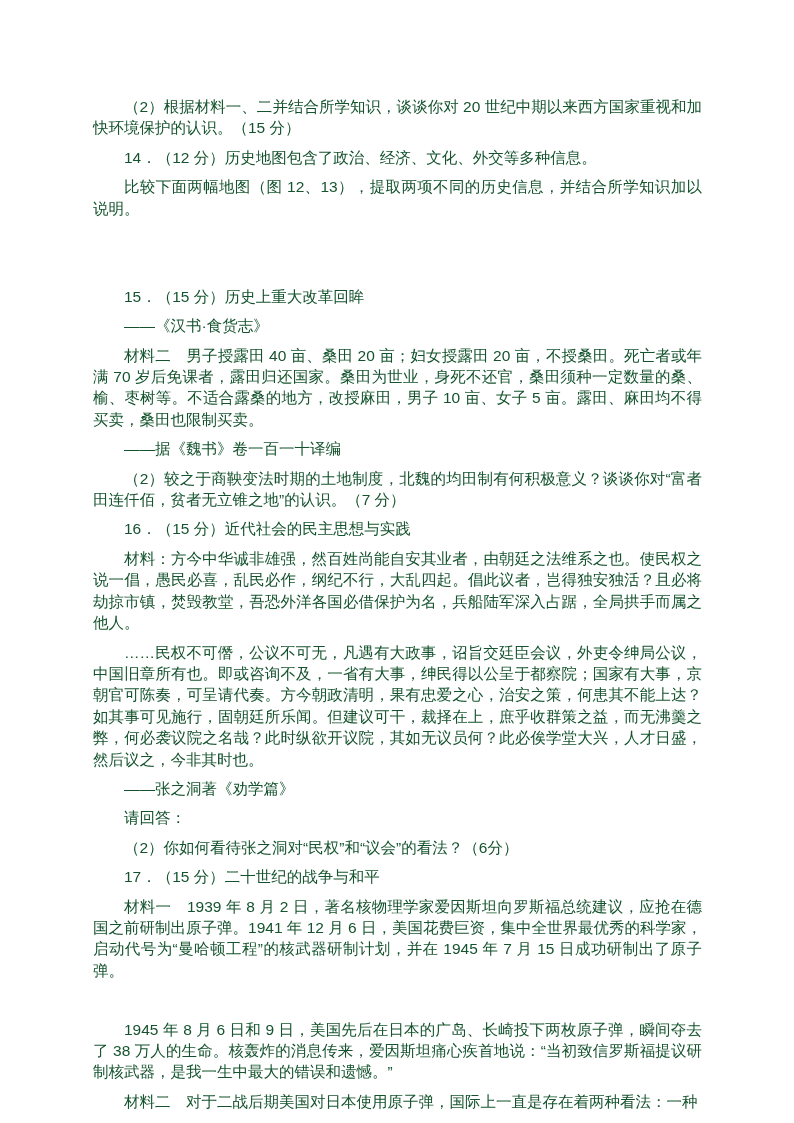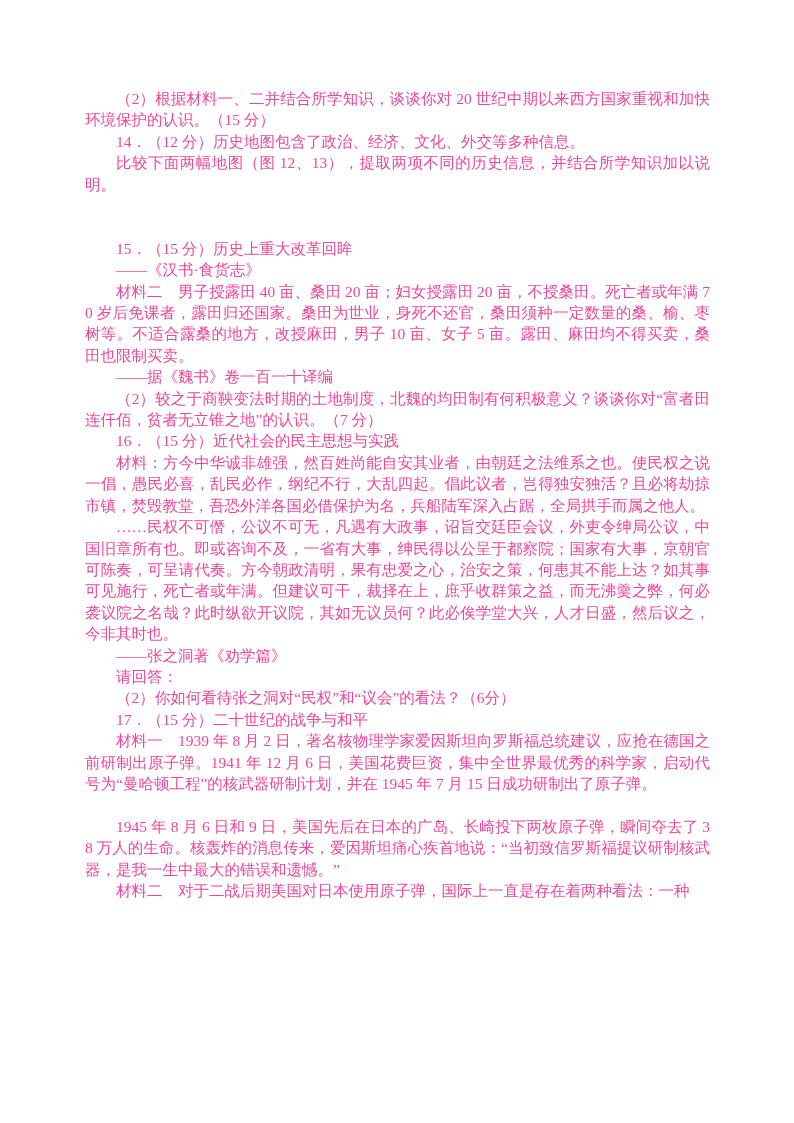--- a/index.html
+++ b/index.html
@@ -14,27 +14,27 @@
     background: #ffffff;
     box-sizing: border-box;
     padding: 88px 84px 40px 85px;
     color: #000000;
     overflow: hidden;
   }
   .content {
     width: 100%;
   }
   .para {
-    margin: 0;
-    font-family: Liberation Serif, serif;
+    margin: 8px;
+    font-family: Liberation Sans, sans-serif;
     font-size: 15.5px;
     line-height: 21.4px;
     text-indent: 2em;
     text-align: justify;
-    color: #ec4899;
+    color: #14532d;
     min-height: 21.4px;
     word-break: break-all;
   }
   .para.blank {
     text-indent: 0;
   }
 </style>
 </head>
 <body>
 
@@ -45,21 +45,21 @@
       <p class="para">比较下面两幅地图（图 12、13），提取两项不同的历史信息，并结合所学知识加以说明。</p>
       <p class="para blank"></p>
       <p class="para blank"></p>
       <p class="para">15．（15 分）历史上重大改革回眸</p>
       <p class="para">——《汉书·食货志》</p>
       <p class="para">材料二　男子授露田 40 亩、桑田 20 亩；妇女授露田 20 亩，不授桑田。死亡者或年满 70 岁后免课者，露田归还国家。桑田为世业，身死不还官，桑田须种一定数量的桑、榆、枣树等。不适合露桑的地方，改授麻田，男子 10 亩、女子 5 亩。露田、麻田均不得买卖，桑田也限制买卖。</p>
       <p class="para">——据《魏书》卷一百一十译编</p>
       <p class="para">（2）较之于商鞅变法时期的土地制度，北魏的均田制有何积极意义？谈谈你对“富者田连仟佰，贫者无立锥之地”的认识。（7 分）</p>
       <p class="para">16．（15 分）近代社会的民主思想与实践</p>
       <p class="para">材料：方今中华诚非雄强，然百姓尚能自安其业者，由朝廷之法维系之也。使民权之说一倡，愚民必喜，乱民必作，纲纪不行，大乱四起。倡此议者，岂得独安独活？且必将劫掠市镇，焚毁教堂，吾恐外洋各国必借保护为名，兵船陆军深入占踞，全局拱手而属之他人。</p>
-      <p class="para">……民权不可僭，公议不可无，凡遇有大政事，诏旨交廷臣会议，外吏令绅局公议，中国旧章所有也。即或咨询不及，一省有大事，绅民得以公呈于都察院；国家有大事，京朝官可陈奏，可呈请代奏。方今朝政清明，果有忠爱之心，治安之策，何患其不能上达？如其事可见施行，死亡者或年满。但建议可干，裁择在上，庶乎收群策之益，而无沸羹之弊，何必袭议院之名哉？此时纵欲开议院，其如无议员何？此必俟学堂大兴，人才日盛，然后议之，今非其时也。</p>
+      <p class="para">……民权不可僭，公议不可无，凡遇有大政事，诏旨交廷臣会议，外吏令绅局公议，中国旧章所有也。即或咨询不及，一省有大事，绅民得以公呈于都察院；国家有大事，京朝官可陈奏，可呈请代奏。方今朝政清明，果有忠爱之心，治安之策，何患其不能上达？如其事可见施行，固朝廷所乐闻。但建议可干，裁择在上，庶乎收群策之益，而无沸羹之弊，何必袭议院之名哉？此时纵欲开议院，其如无议员何？此必俟学堂大兴，人才日盛，然后议之，今非其时也。</p>
       <p class="para">——张之洞著《劝学篇》</p>
       <p class="para">请回答：</p>
       <p class="para">（2）你如何看待张之洞对“民权”和“议会”的看法？（6分）</p>
       <p class="para">17．（15 分）二十世纪的战争与和平</p>
       <p class="para">材料一　1939 年 8 月 2 日，著名核物理学家爱因斯坦向罗斯福总统建议，应抢在德国之前研制出原子弹。1941 年 12 月 6 日，美国花费巨资，集中全世界最优秀的科学家，启动代号为“曼哈顿工程”的核武器研制计划，并在 1945 年 7 月 15 日成功研制出了原子弹。</p>
       <p class="para blank"></p>
       <p class="para">1945 年 8 月 6 日和 9 日，美国先后在日本的广岛、长崎投下两枚原子弹，瞬间夺去了 38 万人的生命。核轰炸的消息传来，爱因斯坦痛心疾首地说：“当初致信罗斯福提议研制核武器，是我一生中最大的错误和遗憾。”</p>
       <p class="para">材料二　对于二战后期美国对日本使用原子弹，国际上一直是存在着两种看法：一种</p>
     </div>
 </div>

